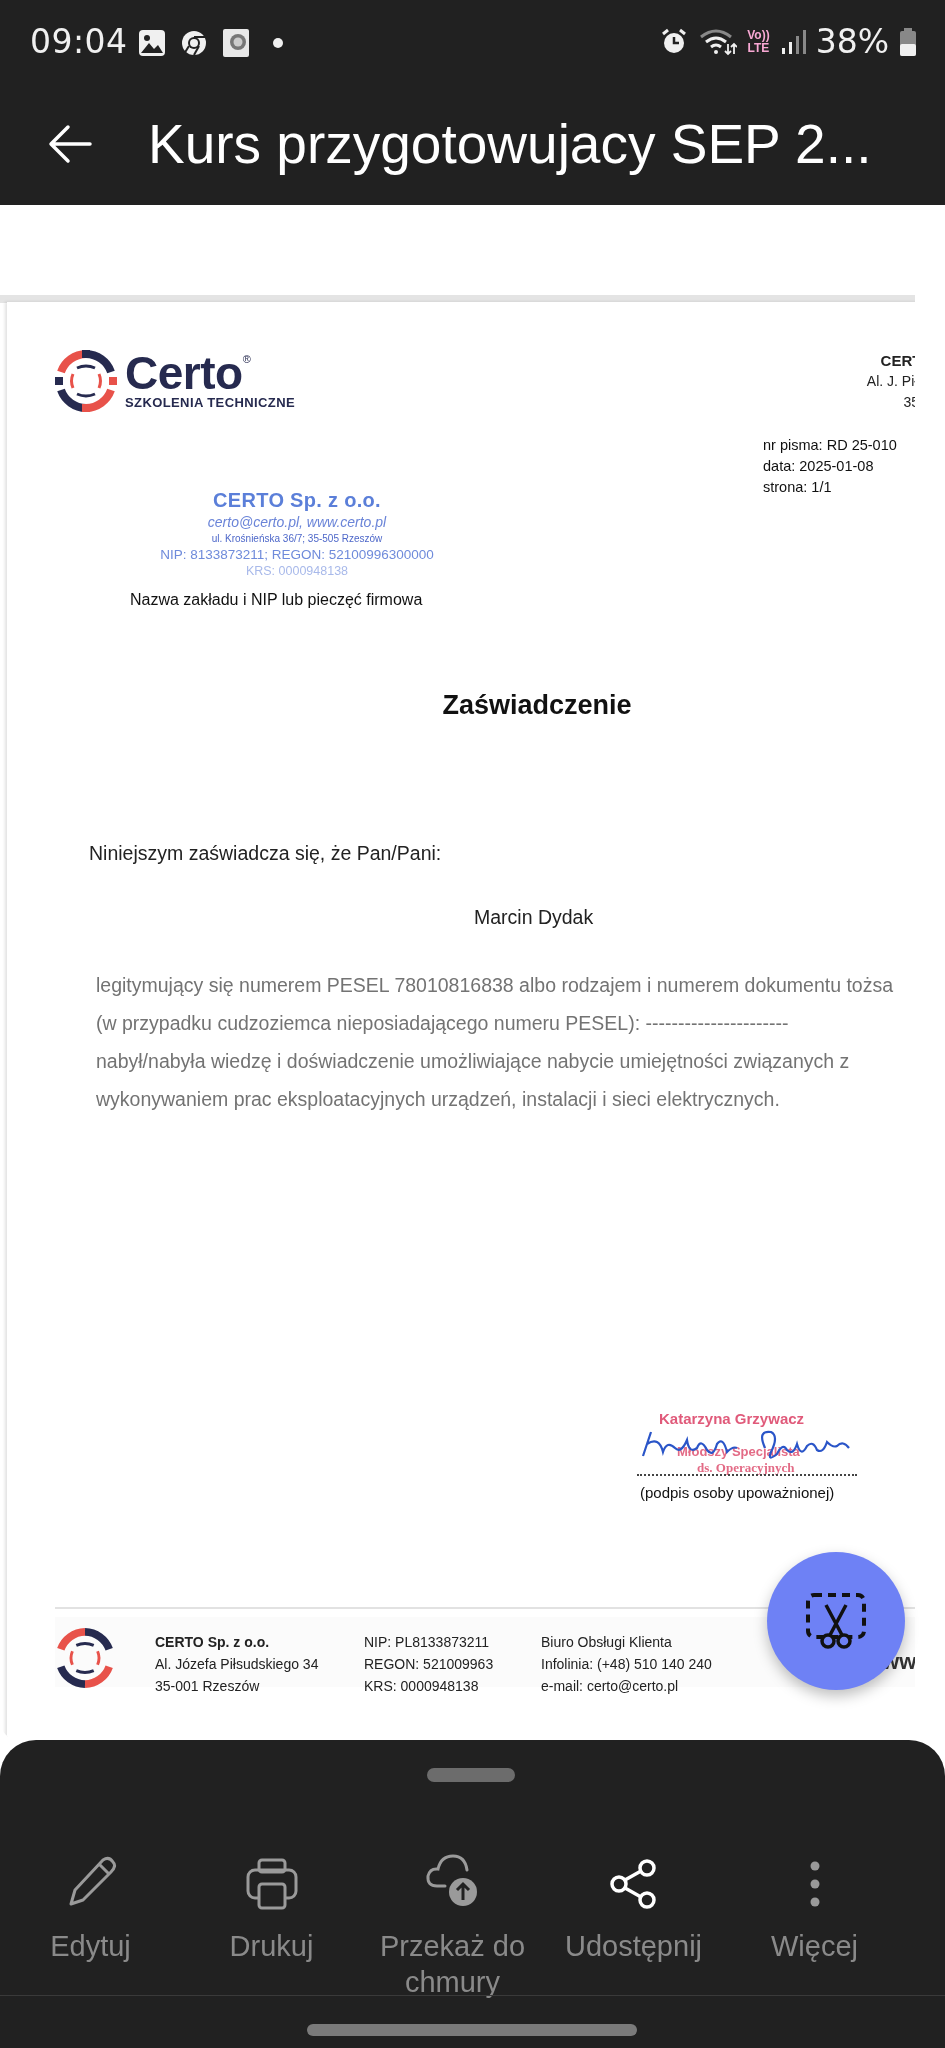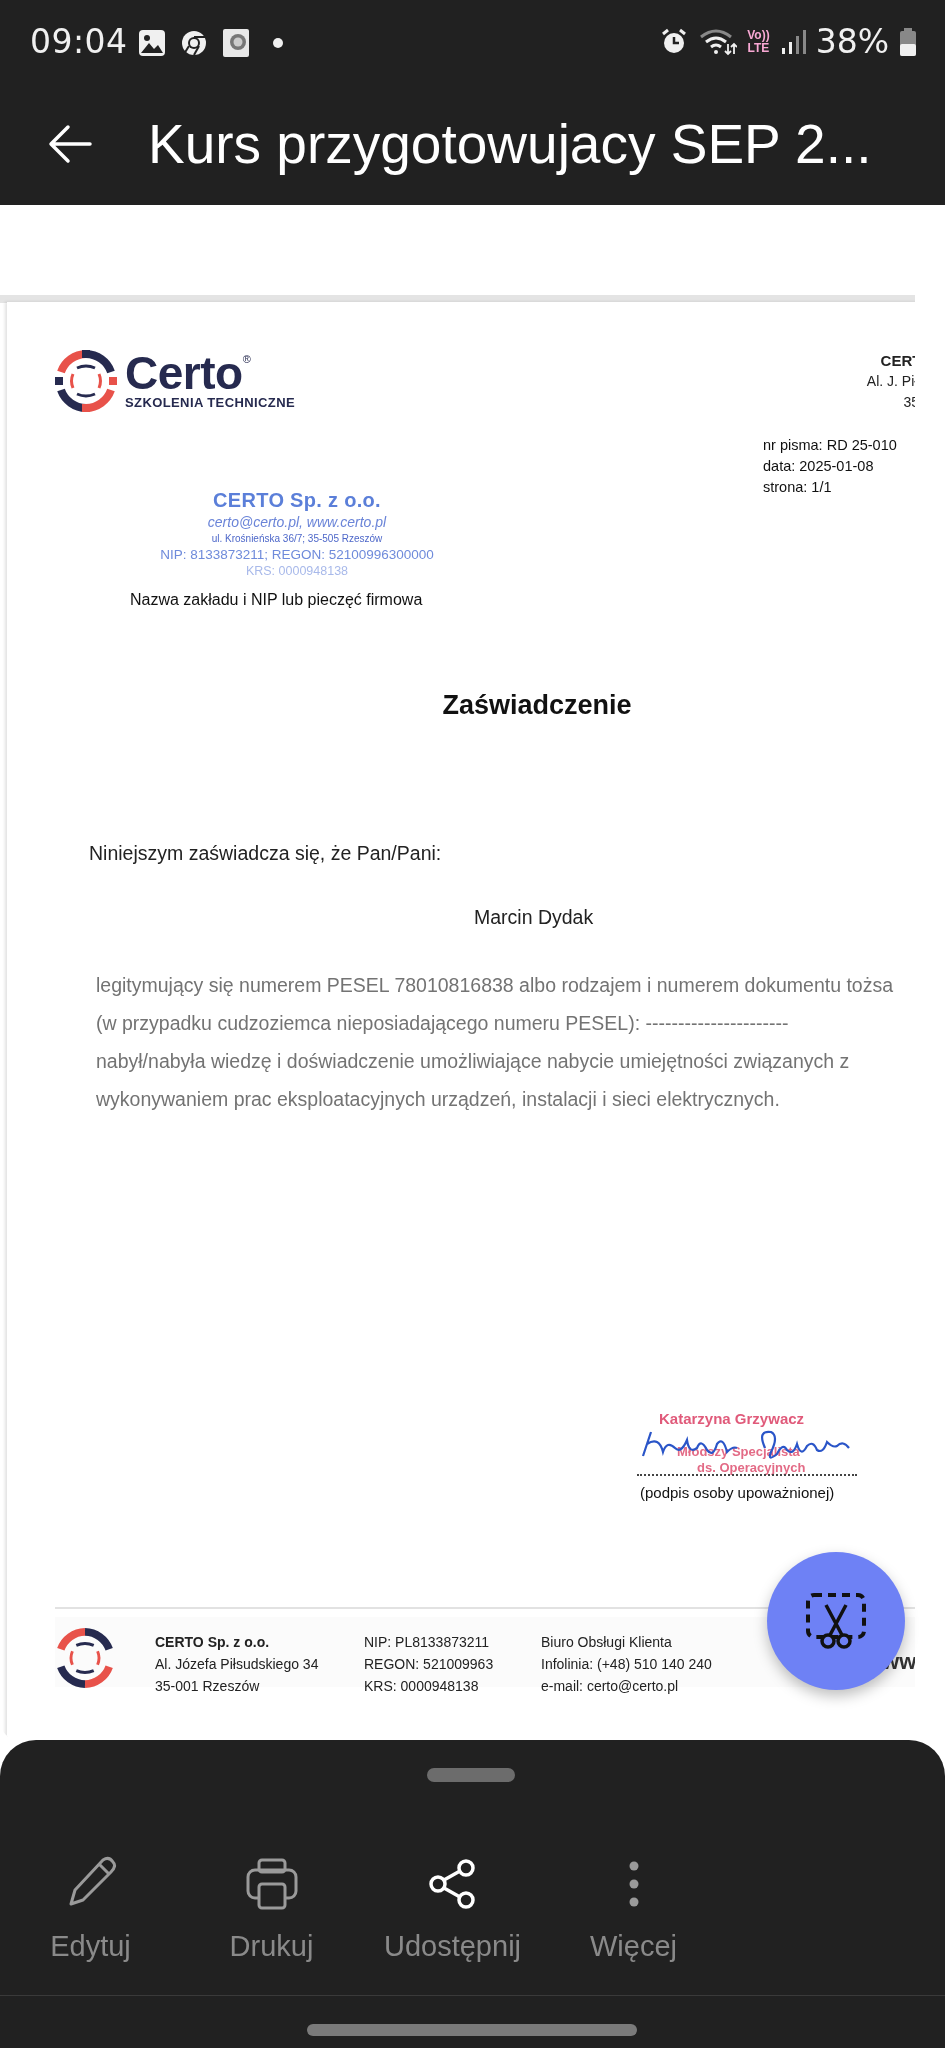--- a/index.html
+++ b/index.html
@@ -54,21 +54,21 @@
   .stamp-caption { position: absolute; left: 123px; top: 289px; font-size: 16px; color: #111; }
 
   .doc-title { position: absolute; left: 0; width: 1060px; top: 388px; text-align: center; font-size: 27px; font-weight: bold; color: #111; }
   .intro { position: absolute; left: 82px; top: 540px; font-size: 19.5px; color: #222; }
   .person { position: absolute; left: 467px; top: 604px; font-size: 19.5px; color: #222; }
   .body-lines { position: absolute; left: 89px; top: 664px; font-size: 19.5px; line-height: 38px; color: #737373; white-space: nowrap; }
 
   .signature { position: absolute; left: 630px; top: 1108px; width: 230px; height: 90px; }
   .sig-name-stamp { position: absolute; left: 22px; top: 0; font-size: 15px; color: #e05a7a; font-weight: bold; }
   .sig-role1 { position: absolute; left: 40px; top: 34px; font-size: 13px; color: #e36b86; font-weight: bold; }
-  .sig-role2 { position: absolute; left: 60px; top: 50px; font-size: 13px; color: #e36b86; font-weight: bold; }
+  .sig-role2 { position: absolute; left: 60px; top: 50px; font-size: 13px; color: #e36b86; font-weight: bold; font-family: Liberation Serif, serif; }
   .sig-scribble { position: absolute; left: 0; top: 8px; }
   .sig-dots { position: absolute; left: 0; top: 64px; width: 220px; border-bottom: 2px dotted #444; }
   .sig-caption { position: absolute; left: 633px; top: 1182px; font-size: 15px; color: #111; }
 
   .footer-rule { position: absolute; left: 48px; top: 1305px; width: 912px; height: 2px; background: #e2e2e2; }
   .footer { position: absolute; left: 48px; top: 1315px; width: 912px; height: 70px; background: #fbfbfb; }
   .footer-logo { position: absolute; left: 0; top: 10px; }
   .footer-col { position: absolute; top: 14px; font-size: 14px; line-height: 22px; color: #222; }
   .footer-col .b { font-weight: bold; }
   .footer-www { position: absolute; left: 810px; top: 32px; font-size: 22px; font-weight: bold; color: #333; }
@@ -325,20 +325,32 @@
               <rect x="3" y="12" width="48" height="28" rx="7" stroke="#9a9a9a" stroke-width="3" fill="none"></rect>
               <rect x="14" y="26" width="26" height="24" rx="3" stroke="#9a9a9a" stroke-width="3" fill="#212121"></rect>
             </svg>
         </span>
       </div>
       <div class="action-label">Drukuj</div>
     </div>
     <div class="action">
       <div class="action-icon">
         <span>
+          <svg class="icon-svg" width="56" height="58" viewBox="0 0 56 58">
+              <path d="M20 34 H12 Q2 34 3 24 Q5 16 13 17 Q16 4 28 4 Q40 4 42 18" stroke="#9a9a9a" stroke-width="3" fill="none" stroke-linecap="round"></path>
+              <circle cx="38" cy="40" r="14" fill="#9a9a9a"></circle>
+              <path d="M38 48 V32 M32 38 L38 32 L44 38" stroke="#212121" stroke-width="3" fill="none"></path>
+            </svg>
+        </span>
+      </div>
+      <div class="action-label">Przekaż do chmury</div>
+    </div>
+    <div class="action">
+      <div class="action-icon">
+        <span>
           <svg class="icon-svg" width="50" height="52" viewBox="0 0 50 52">
               <circle cx="38" cy="10" r="7" stroke="#ffffff" stroke-width="3.5" fill="none"></circle>
               <circle cx="10" cy="26" r="7" stroke="#ffffff" stroke-width="3.5" fill="none"></circle>
               <circle cx="38" cy="42" r="7" stroke="#ffffff" stroke-width="3.5" fill="none"></circle>
               <path d="M16 22 L32 13 M16 30 L32 39" stroke="#ffffff" stroke-width="3.5"></path>
             </svg>
         </span>
       </div>
       <div class="action-label">Udostępnij</div>
     </div>

